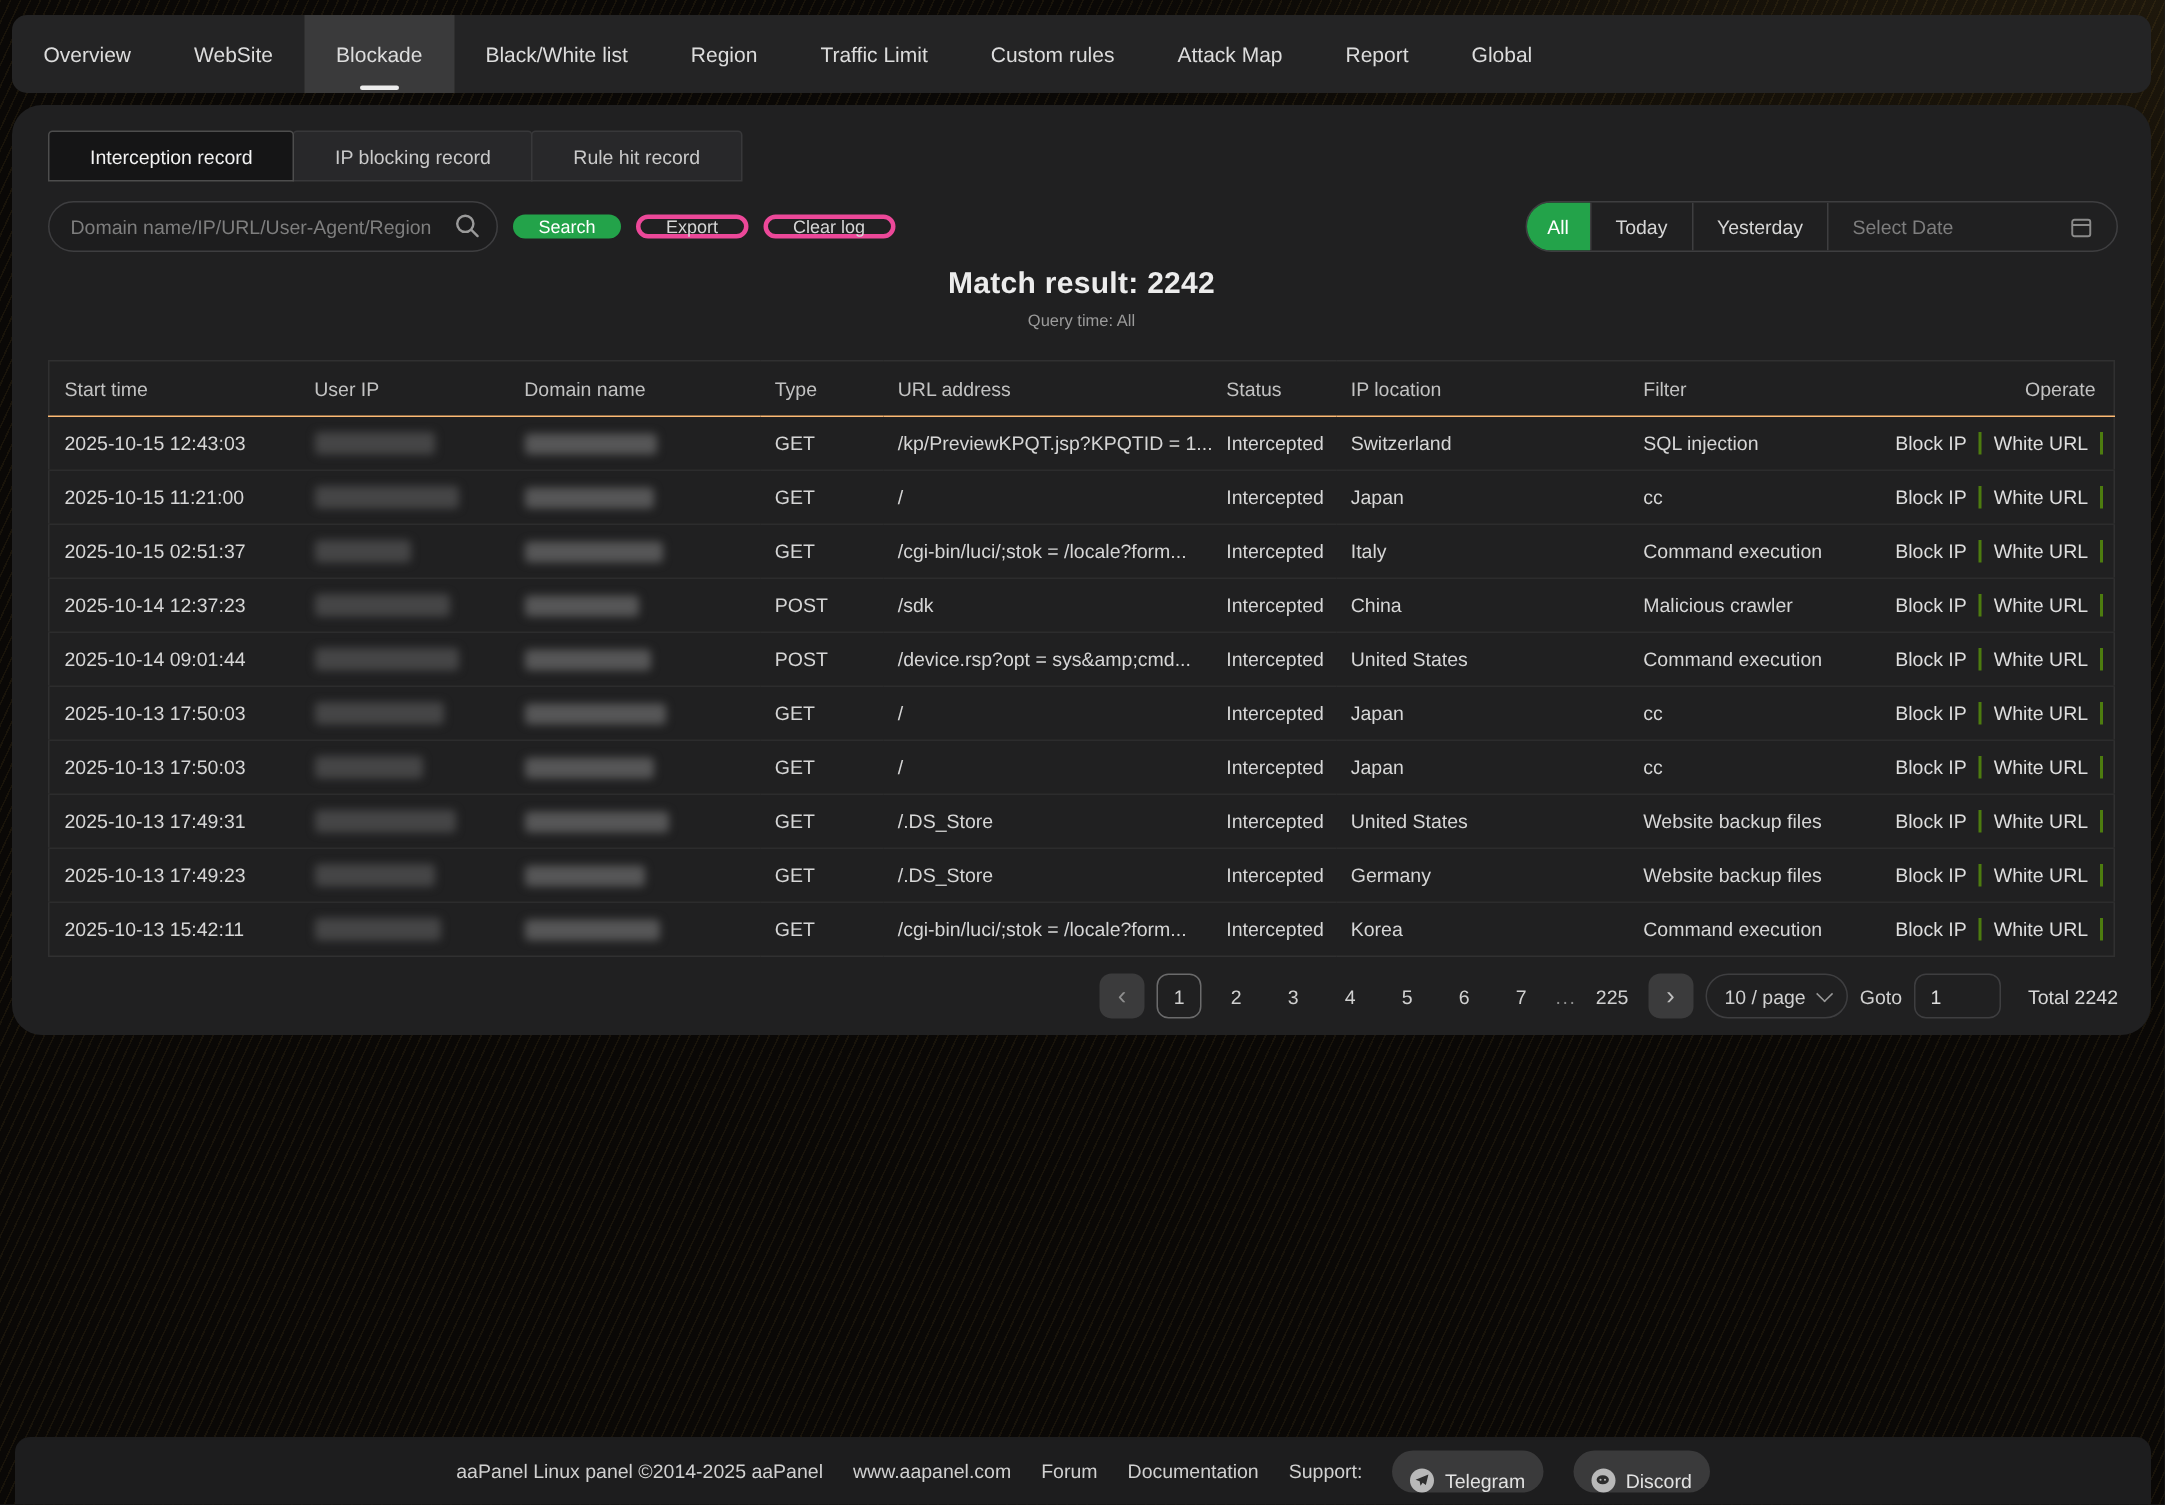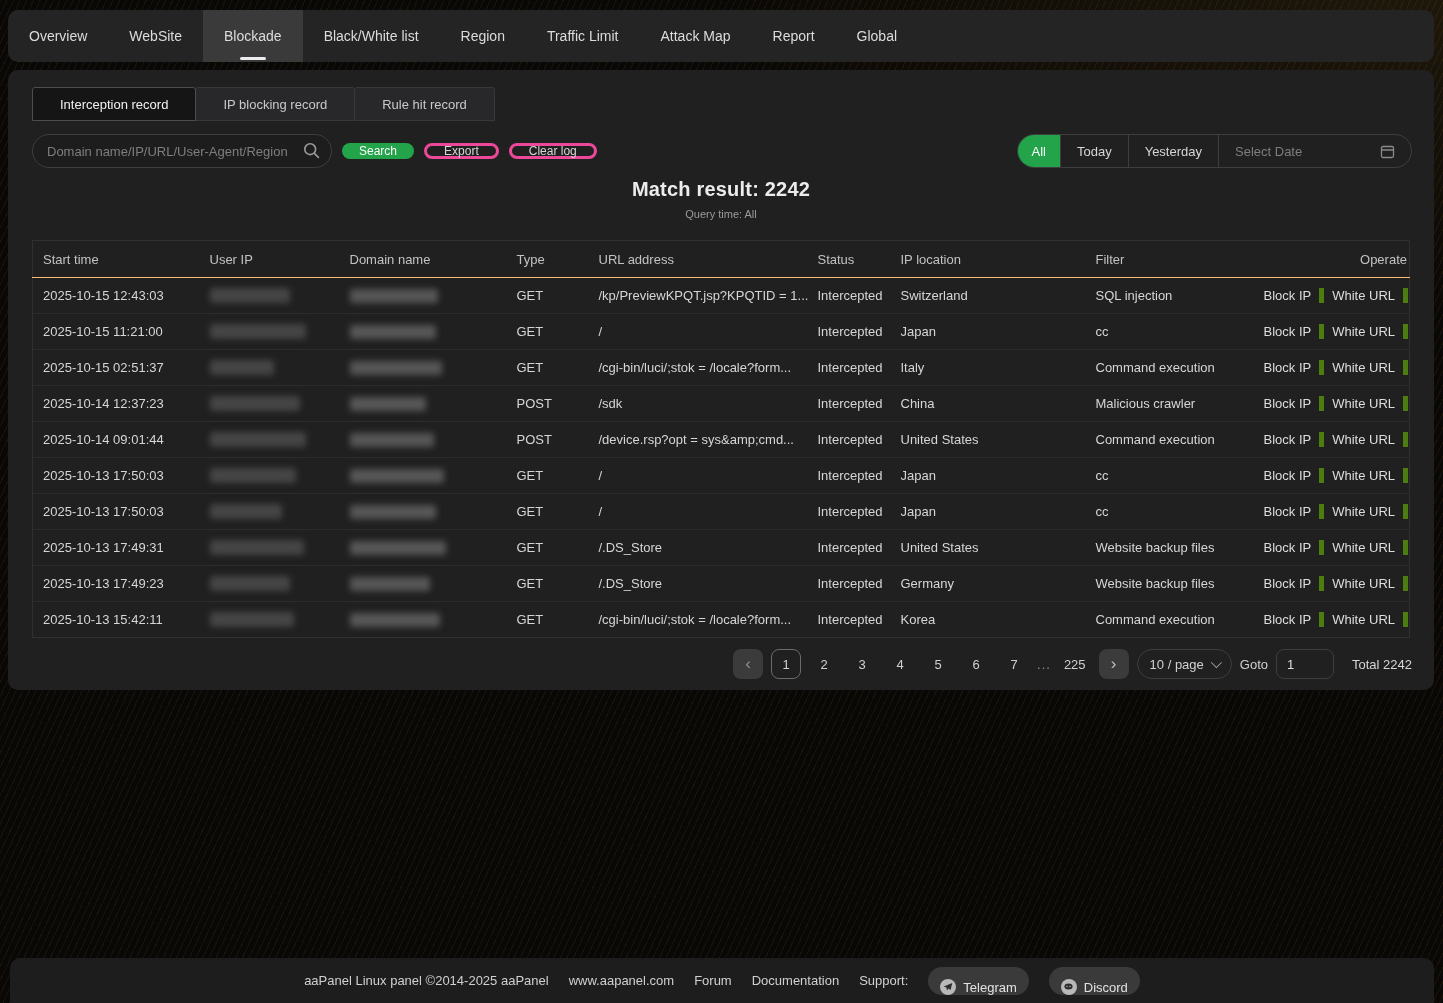--- a/index.html
+++ b/index.html
@@ -16,21 +16,21 @@
   
   .topnav { position:absolute; left:8px; top:10px; width:1426px; height:52px;
     background:#242425; border-radius:10px; display:flex; align-items:stretch;
     font-size:14px; color:#dcdcdc; }
   .nav-item { display:flex; align-items:center; padding:4px 21px; cursor:pointer; position:relative; white-space:nowrap; }
   .nav-item.active { background:#3a3a3b; }
   .nav-underline { position:absolute; left:50%; transform:translateX(-50%); bottom:2px;
     width:26px; height:3px; background:#ececec; border-radius:2px; }
   
   .panel { position:absolute; left:8px; top:70px; width:1426px; height:620px;
-    background:#202021; border-radius:10px; }
+    background:#202021; border-radius:20px; }
   
   .tabs { position:absolute; left:24px; top:17px; display:flex; }
   .tab { height:34px; display:flex; align-items:center; padding:0 27px; font-size:13px;
     color:#c9c9c9; background:#28282a; border:1px solid #38383a; border-radius:3px 3px 0 0;
     margin-right:-1px; cursor:pointer; white-space:nowrap; }
   .tab.active { background:#151516; border-color:#4d4d4d; color:#f2f2f2; z-index:2; }
   
   .toolbar { position:absolute; left:24px; right:22px; top:64px; height:34px;
     display:flex; align-items:center;justify-content:center; }
   .search-wrap { position:relative; width:300px; height:34px; }
@@ -58,25 +58,25 @@
   .match-result { font-size:20px; font-weight:600; color:#ececec; letter-spacing:0.2px; }
   .query-time { font-size:11px; color:#9a9a9a; margin-top:7px; }
   
   table.records { position:absolute; left:24px; top:170px; width:1378px;
     border-collapse:collapse; table-layout:fixed; font-size:13px; }
   table.records { border:1px solid #303031; }
   th { font-weight:400; color:#c2c2c2; text-align:left; height:37px; padding:0 0 0 10px;
     border-bottom:1px solid #fdba74; white-space:nowrap; }
   td { height:36px; padding:0 0 0 10px; color:#d6d6d6; white-space:nowrap; overflow:hidden; }
   tbody tr + tr td { border-top:1px solid #2c2c2d; }
-  th.op, td.op { text-align:right; padding-right:2px; }
+  th.op, td.op { text-align:right; padding-right:12px; }
   .blob { height:15px; border-radius:3px; background:#454546; filter:blur(3px); }
   .blob.dom { background:#565657; height:14px; }
   .op-link { padding:0 8px; cursor:pointer; color:#dedede; }
-  .op-link + .op-link { border-left:5px solid #4d7c0f; }
+  .op-link + .op-link { border-left:2px solid #4d7c0f; }
   .op-link:last-child { padding-right:0; }
   
   .pager { position:absolute; right:22px; top:578px; height:32px; display:flex;
     align-items:center; gap:8px; font-size:13px; color:#d0d0d0; }
   .pg-nav { width:30px; height:30px; border-radius:8px; background:#3b3b3c; border:none;
     color:#8f8f8f; font-size:17px; line-height:1; display:flex; align-items:center;
     justify-content:center; cursor:pointer; padding-bottom:2px; }
   .pg-nav.next { color:#c0c0c0; }
   .pages { display:flex; align-items:center; gap:8px; }
   .pg-num { min-width:30px; height:30px; display:flex; align-items:center; justify-content:center;
@@ -117,20 +117,23 @@
       <span class="nav-underline"></span>
     </div>
     <div class="nav-item">
       <span>Black/White list</span>
     </div>
     <div class="nav-item">
       <span>Region</span>
     </div>
     <div class="nav-item">
       <span>Traffic Limit</span>
+    </div>
+    <div class="nav-item">
+      <span>Custom rules</span>
     </div>
     <div class="nav-item">
       <span>Attack Map</span>
     </div>
     <div class="nav-item">
       <span>Report</span>
     </div>
     <div class="nav-item">
       <span>Global</span>
     </div>

